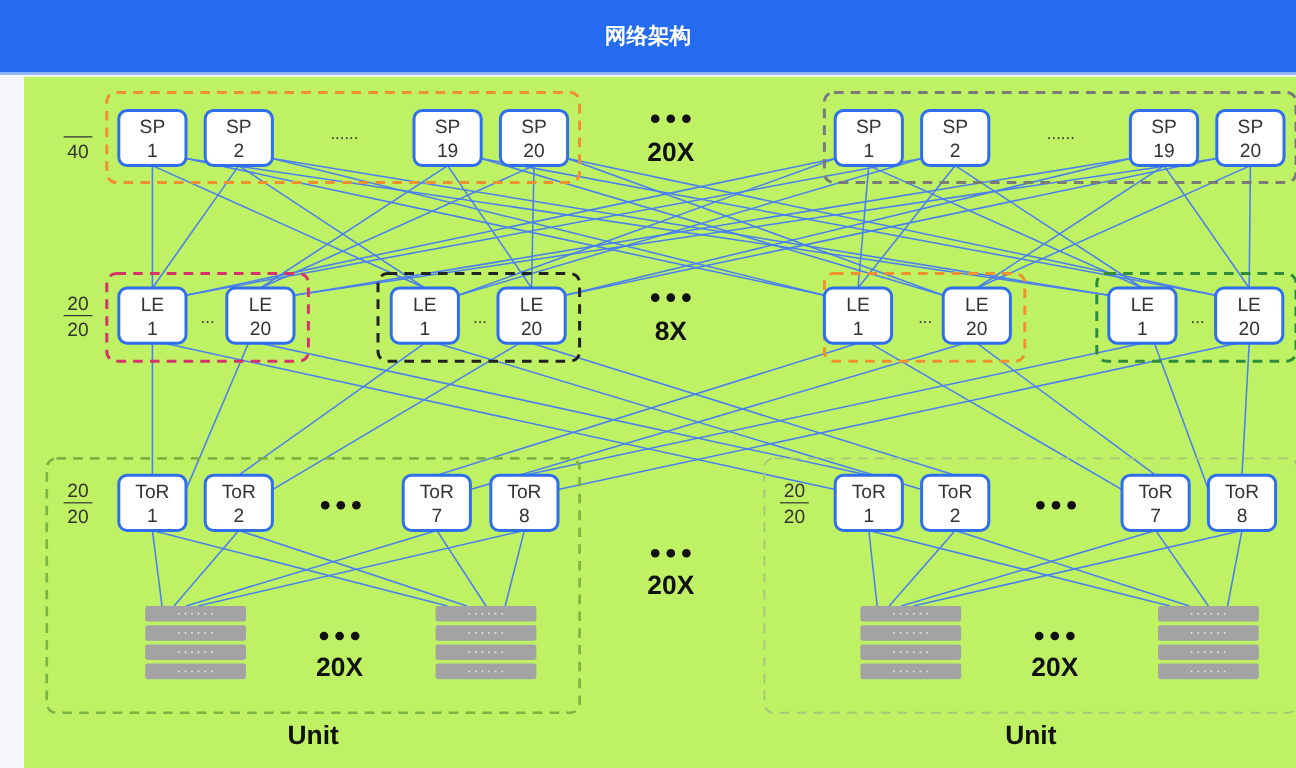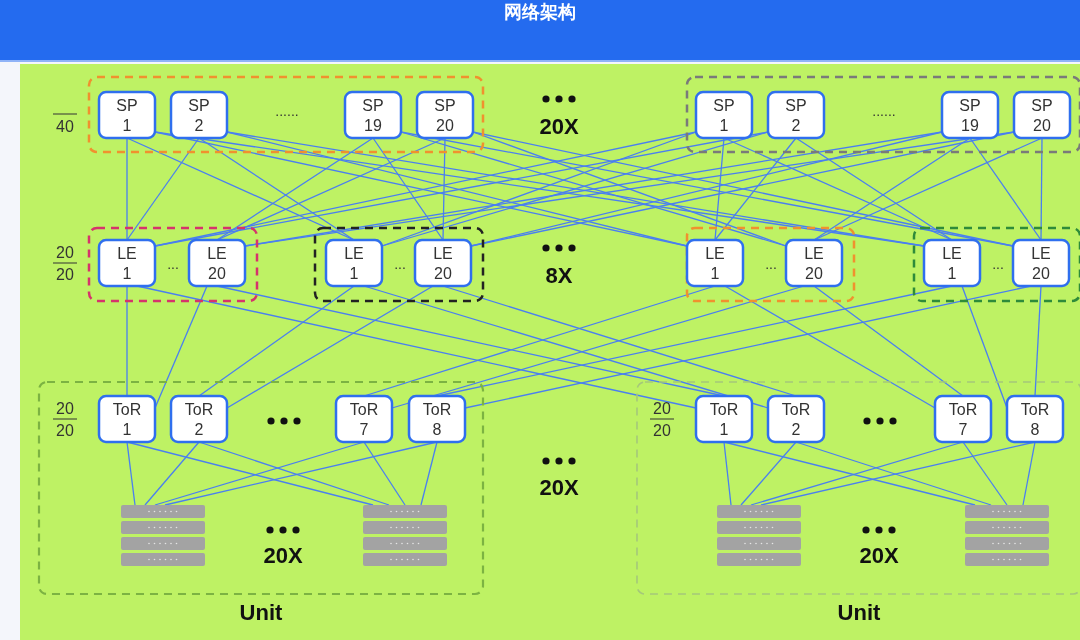--- a/index.html
+++ b/index.html
@@ -1,17 +1,17 @@
 <!DOCTYPE html>
 <html><head>
   <meta charset="utf-8">
   <style>
     html, body { margin: 0; padding: 0; }
     body { width: 1080px; height: 640px; background: #f4f6fb; position: relative; overflow: hidden; font-family: "Liberation Sans", "DejaVu Sans", sans-serif; }
-    .header { position: absolute; left: 0; top: 0; width: 1080px; height: 62px; background: #246bef; color: #fff; display: flex; align-items: flex-start; justify-content: center; font-family: "DejaVu Sans", sans-serif; font-weight: bold; font-size: 18px; border-bottom: 2px solid #8fb3f7; box-sizing: border-box; }
+    .header { position: absolute; left: 0; top: 0; width: 1080px; height: 62px; background: #246bef; color: #fff; display: flex; align-items: center; justify-content: center; font-family: "DejaVu Sans", sans-serif; font-weight: bold; font-size: 18px; border-bottom: 2px solid #8fb3f7; box-sizing: border-box; }
     .canvas { position: absolute; left: 20px; top: 64px; width: 1074px; height: 576px; background: #bef264; }
     svg { position: absolute; left: 0; top: 0; }
     .node text { font-family: "Liberation Sans", sans-serif; font-size: 16px; fill: #333; }
     .lbl { font-family: "Liberation Sans", sans-serif; fill: #333; }
     .big { font-family: "Liberation Sans", sans-serif; font-weight: bold; font-size: 22px; fill: #111; }
     .unit { font-family: "Liberation Sans", sans-serif; font-weight: bold; font-size: 22px; fill: #111; }
   </style>
 </head>
 <body>
 

